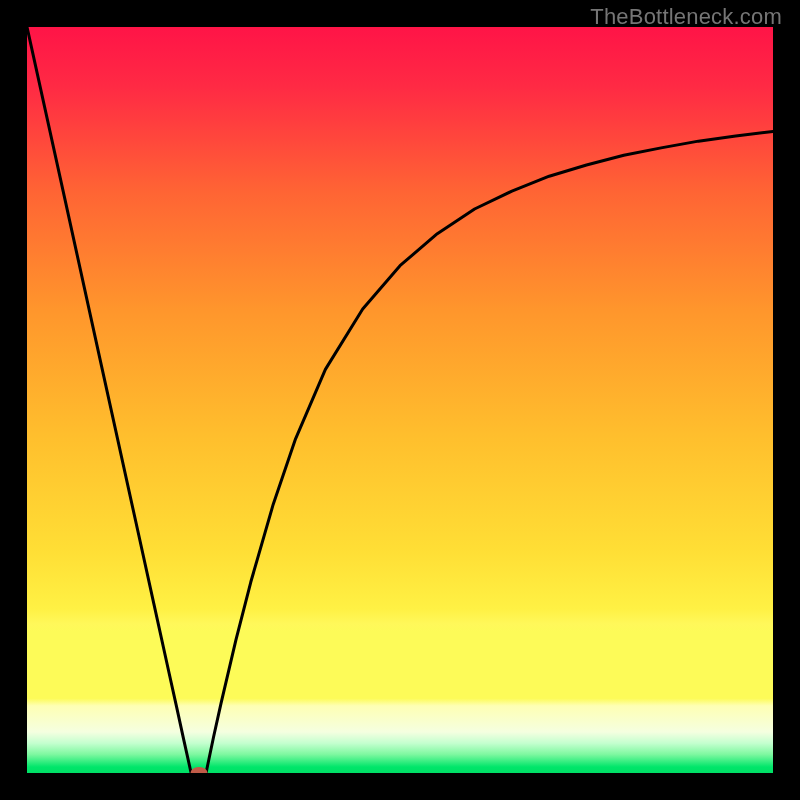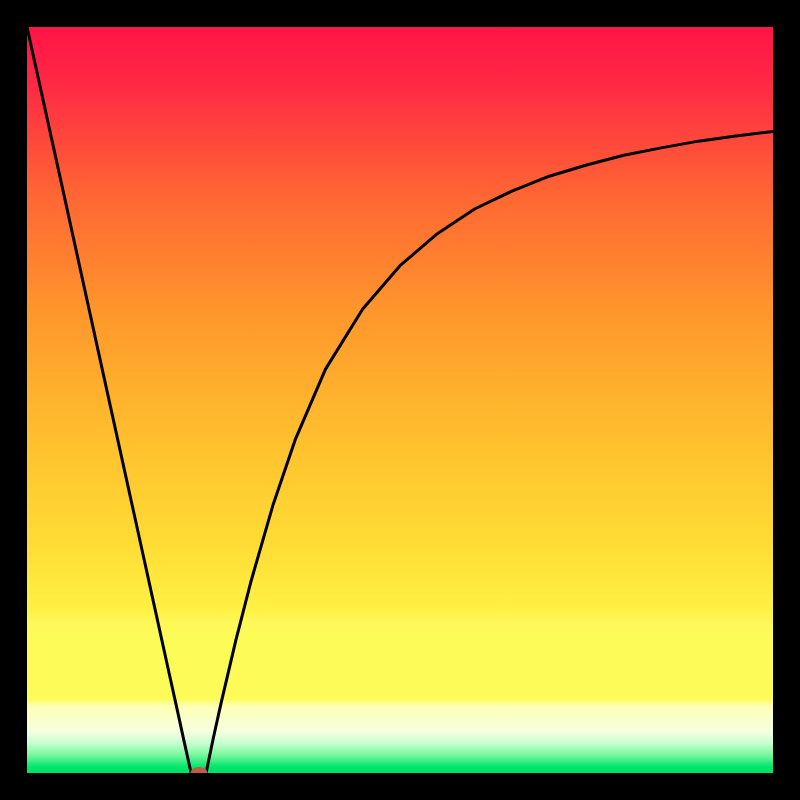--- a/index.html
+++ b/index.html
@@ -55,20 +55,21 @@
     height: 12px;
     border-radius: 8px / 6px;
     background: #c15b48;
     transform: translate(-50%, -50%);
   }
 </style>
 </head>
 <body>
 
 <div class="frame">
+  <div class="watermark">TheBottleneck.com</div>
 
   <div class="plot-area">
     <svg class="gradient" viewBox="0 0 746 746" preserveAspectRatio="none">
       <defs>
         <linearGradient id="bg" x1="0" y1="0" x2="0" y2="1">
           <stop offset="0%" stop-color="#ff1447"></stop>
           <stop offset="8%" stop-color="#ff2a44"></stop>
           <stop offset="22%" stop-color="#ff6434"></stop>
           <stop offset="38%" stop-color="#ff962c"></stop>
           <stop offset="55%" stop-color="#ffbf2d"></stop>

